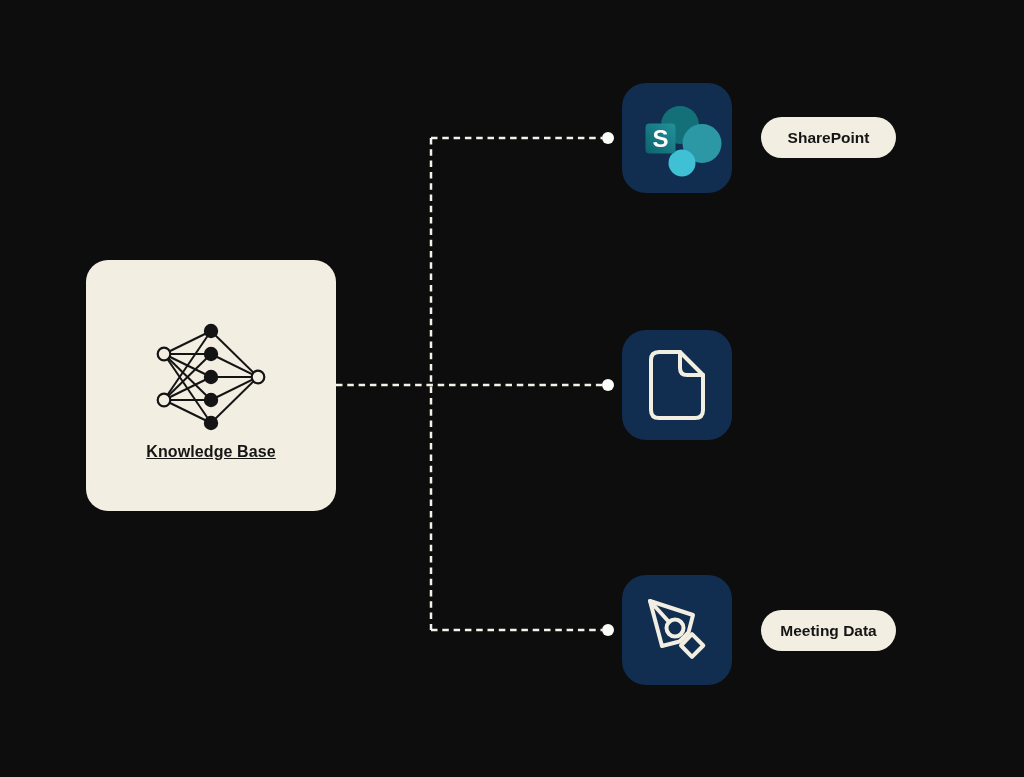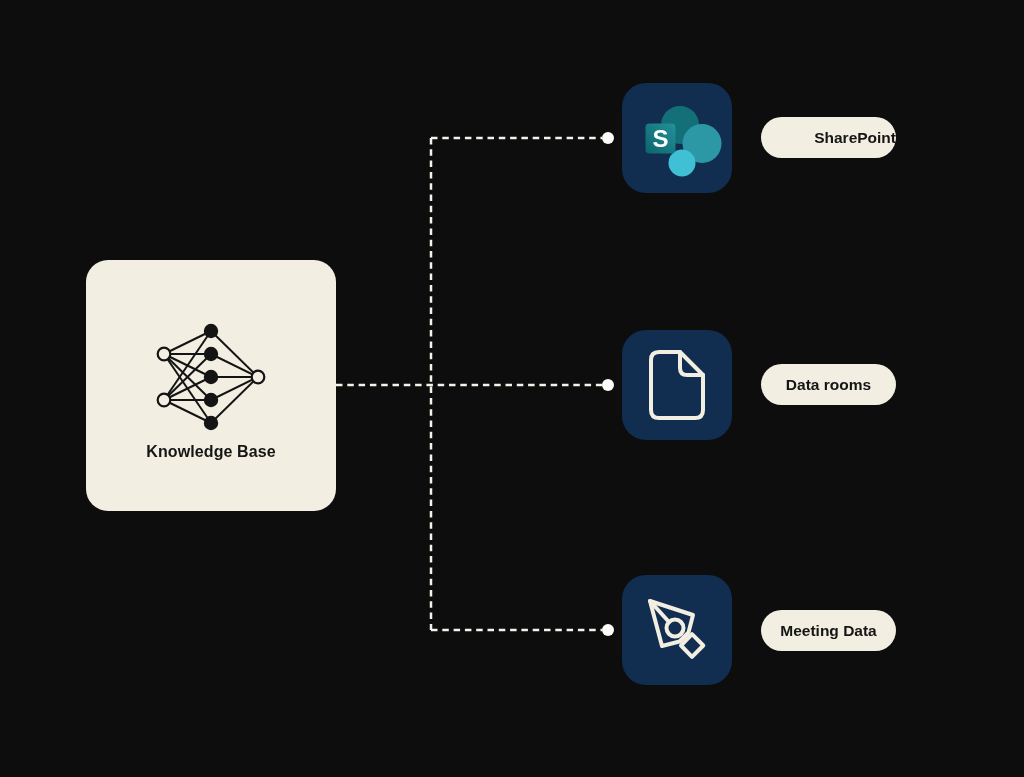--- a/index.html
+++ b/index.html
@@ -26,20 +26,21 @@
     width:250px;height:251px;
     background:#f3eee2;border-radius:22px;
     z-index:2;
   }
   .kb-card .nn-icon{position:absolute;left:69px;top:63px;}
   .kb-label{
     position:absolute;left:0;right:0;top:183px;
     text-align:center;
     font-size:16px;font-weight:700;color:#151515;
     letter-spacing:.1px;
+    text-decoration:underline;
   }
 
   
   .tile{
     position:absolute;left:622px;
     width:110px;height:110px;
     background:#112e50;border-radius:24px;
     z-index:2;
     display:flex;align-items:center;justify-content:center;
   }
@@ -49,21 +50,21 @@
 
   
   .pill{
     position:absolute;left:761px;
     width:135px;height:41px;
     background:#f3eee2;border-radius:21px;
     display:flex;align-items:center;justify-content:center;
     font-size:15.5px;font-weight:700;color:#151515;
     z-index:2;white-space:nowrap;
   }
-  .pill-sharepoint{top:117px;justify-content:flex-end;}
+  .pill-sharepoint{top:117px;}
   .pill-datarooms{top:364px;}
   .pill-meetingnotes{top:610px;}
 </style>
 </head>
 <body>
 
 <div class="stage">
 
   <svg class="connectors" width="1024" height="777" viewBox="0 0 1024 777">
     <path d="M336,385 H602"></path>
@@ -128,23 +129,20 @@
   </div>
 
   <div class="tile tile-datarooms">
     <svg width="110" height="110" viewBox="0 0 110 110">
       <g fill="none" stroke="#f3eee2" stroke-width="4" stroke-linejoin="round" stroke-linecap="round">
         <path d="M58,22 H37 Q29,22 29,30 V80 Q29,88 37,88 H73 Q81,88 81,80 V45 Z"></path>
         <path d="M58,22 V38 Q58,45 65,45 H81"></path>
       </g>
     </svg>
   </div>
-  <div class="pill pill-datarooms">
-    <span>Data rooms</span>
-  </div>
 
   <div class="tile tile-meetingnotes">
     <svg width="110" height="110" viewBox="0 0 110 110">
       <g fill="none" stroke="#f3eee2" stroke-width="4" stroke-linejoin="round" stroke-linecap="round">
         <path d="M28,26 L71,40 L66.5,57.5 L57.5,66.5 L40,71 Z"></path>
         <line x1="28" y1="26" x2="47" y2="47"></line>
         <circle cx="53" cy="53" r="8.5"></circle>
         <path d="M59,70.5 L70,59.2 L81.3,70.5 L70,81.8 Z"></path>
       </g>
     </svg>

